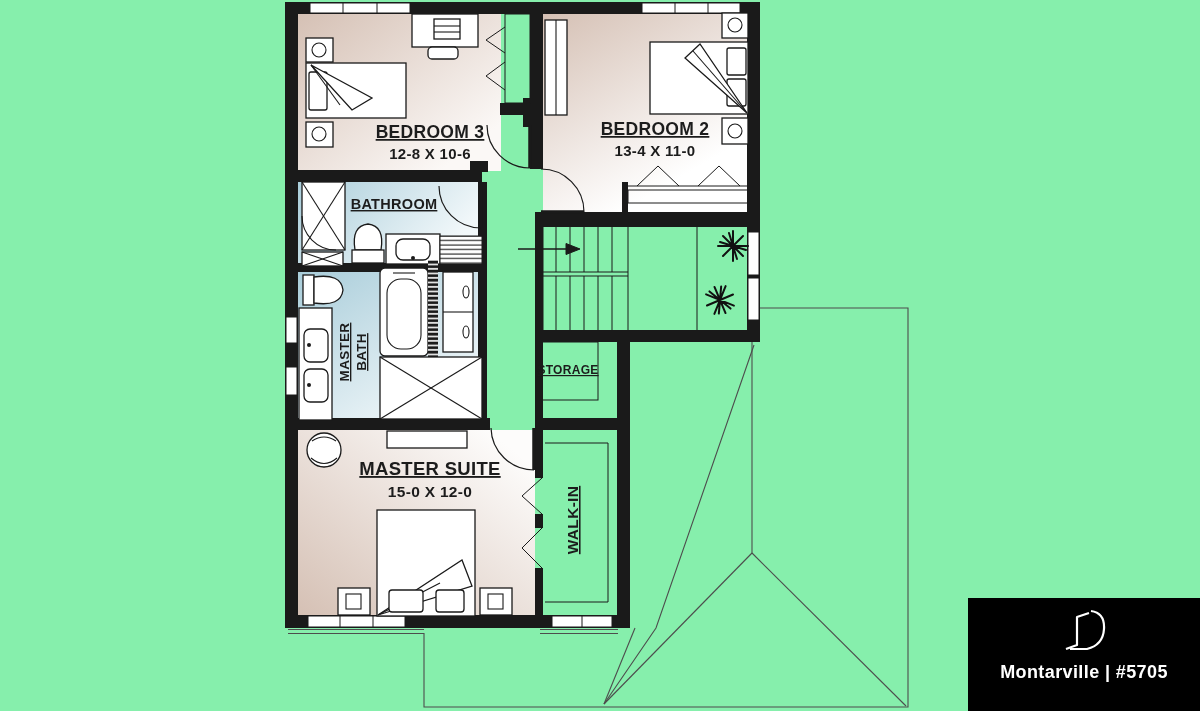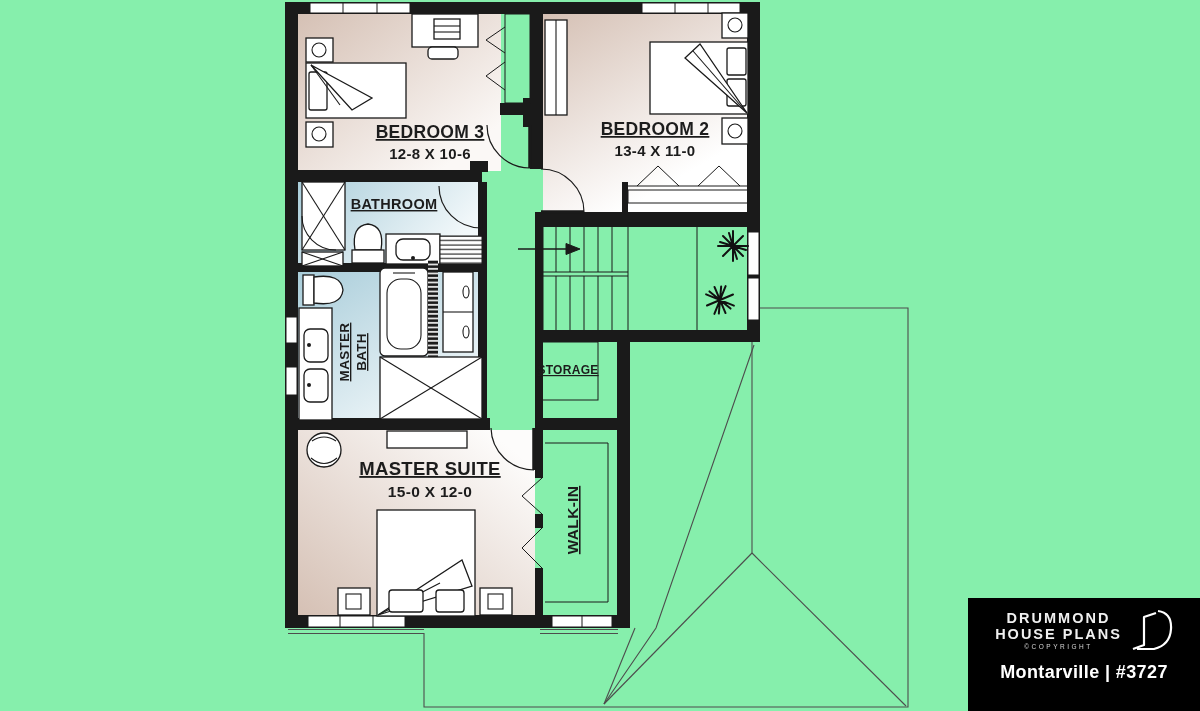--- a/index.html
+++ b/index.html
@@ -313,25 +313,20 @@
     <text class="label room-name" x="430" y="475" font-size="18.5">MASTER SUITE</text>
     <text class="label" x="430" y="497" font-size="15.5">15-0 X 12-0</text>
     <text class="label room-name" transform="translate(578,520) rotate(-90)" font-size="15.5">WALK-IN</text>
     <text class="label room-name" x="568" y="374" font-size="12">STORAGE</text>
   </g>
 </svg>
 
   
   <div class="logo-box">
     <div class="brand-row">
-      <div class="brand-col">
-        <span class="lg">DRUMMOND</span>
-        <span class="lg">HOUSE PLANS</span>
-        <span class="copy">©COPYRIGHT</span>
-      </div>
       <svg width="44" height="46" viewBox="0 0 44 46">
         <path d="M27,5 L15,9 L15,37 L4,41" stroke="#ffffff" stroke-width="2.2" fill="none" stroke-linejoin="round"></path>
         <path d="M29,3 Q43,5 42,21 Q41,37 25,41 L8,41" stroke="#ffffff" stroke-width="2.2" fill="none" stroke-linejoin="round"></path>
       </svg>
     </div>
-    <div class="ptitle">Montarville | #3727</div>
+    <div class="ptitle">Montarville | #5705</div>
   </div>
 </div>
 
 </body></html>

